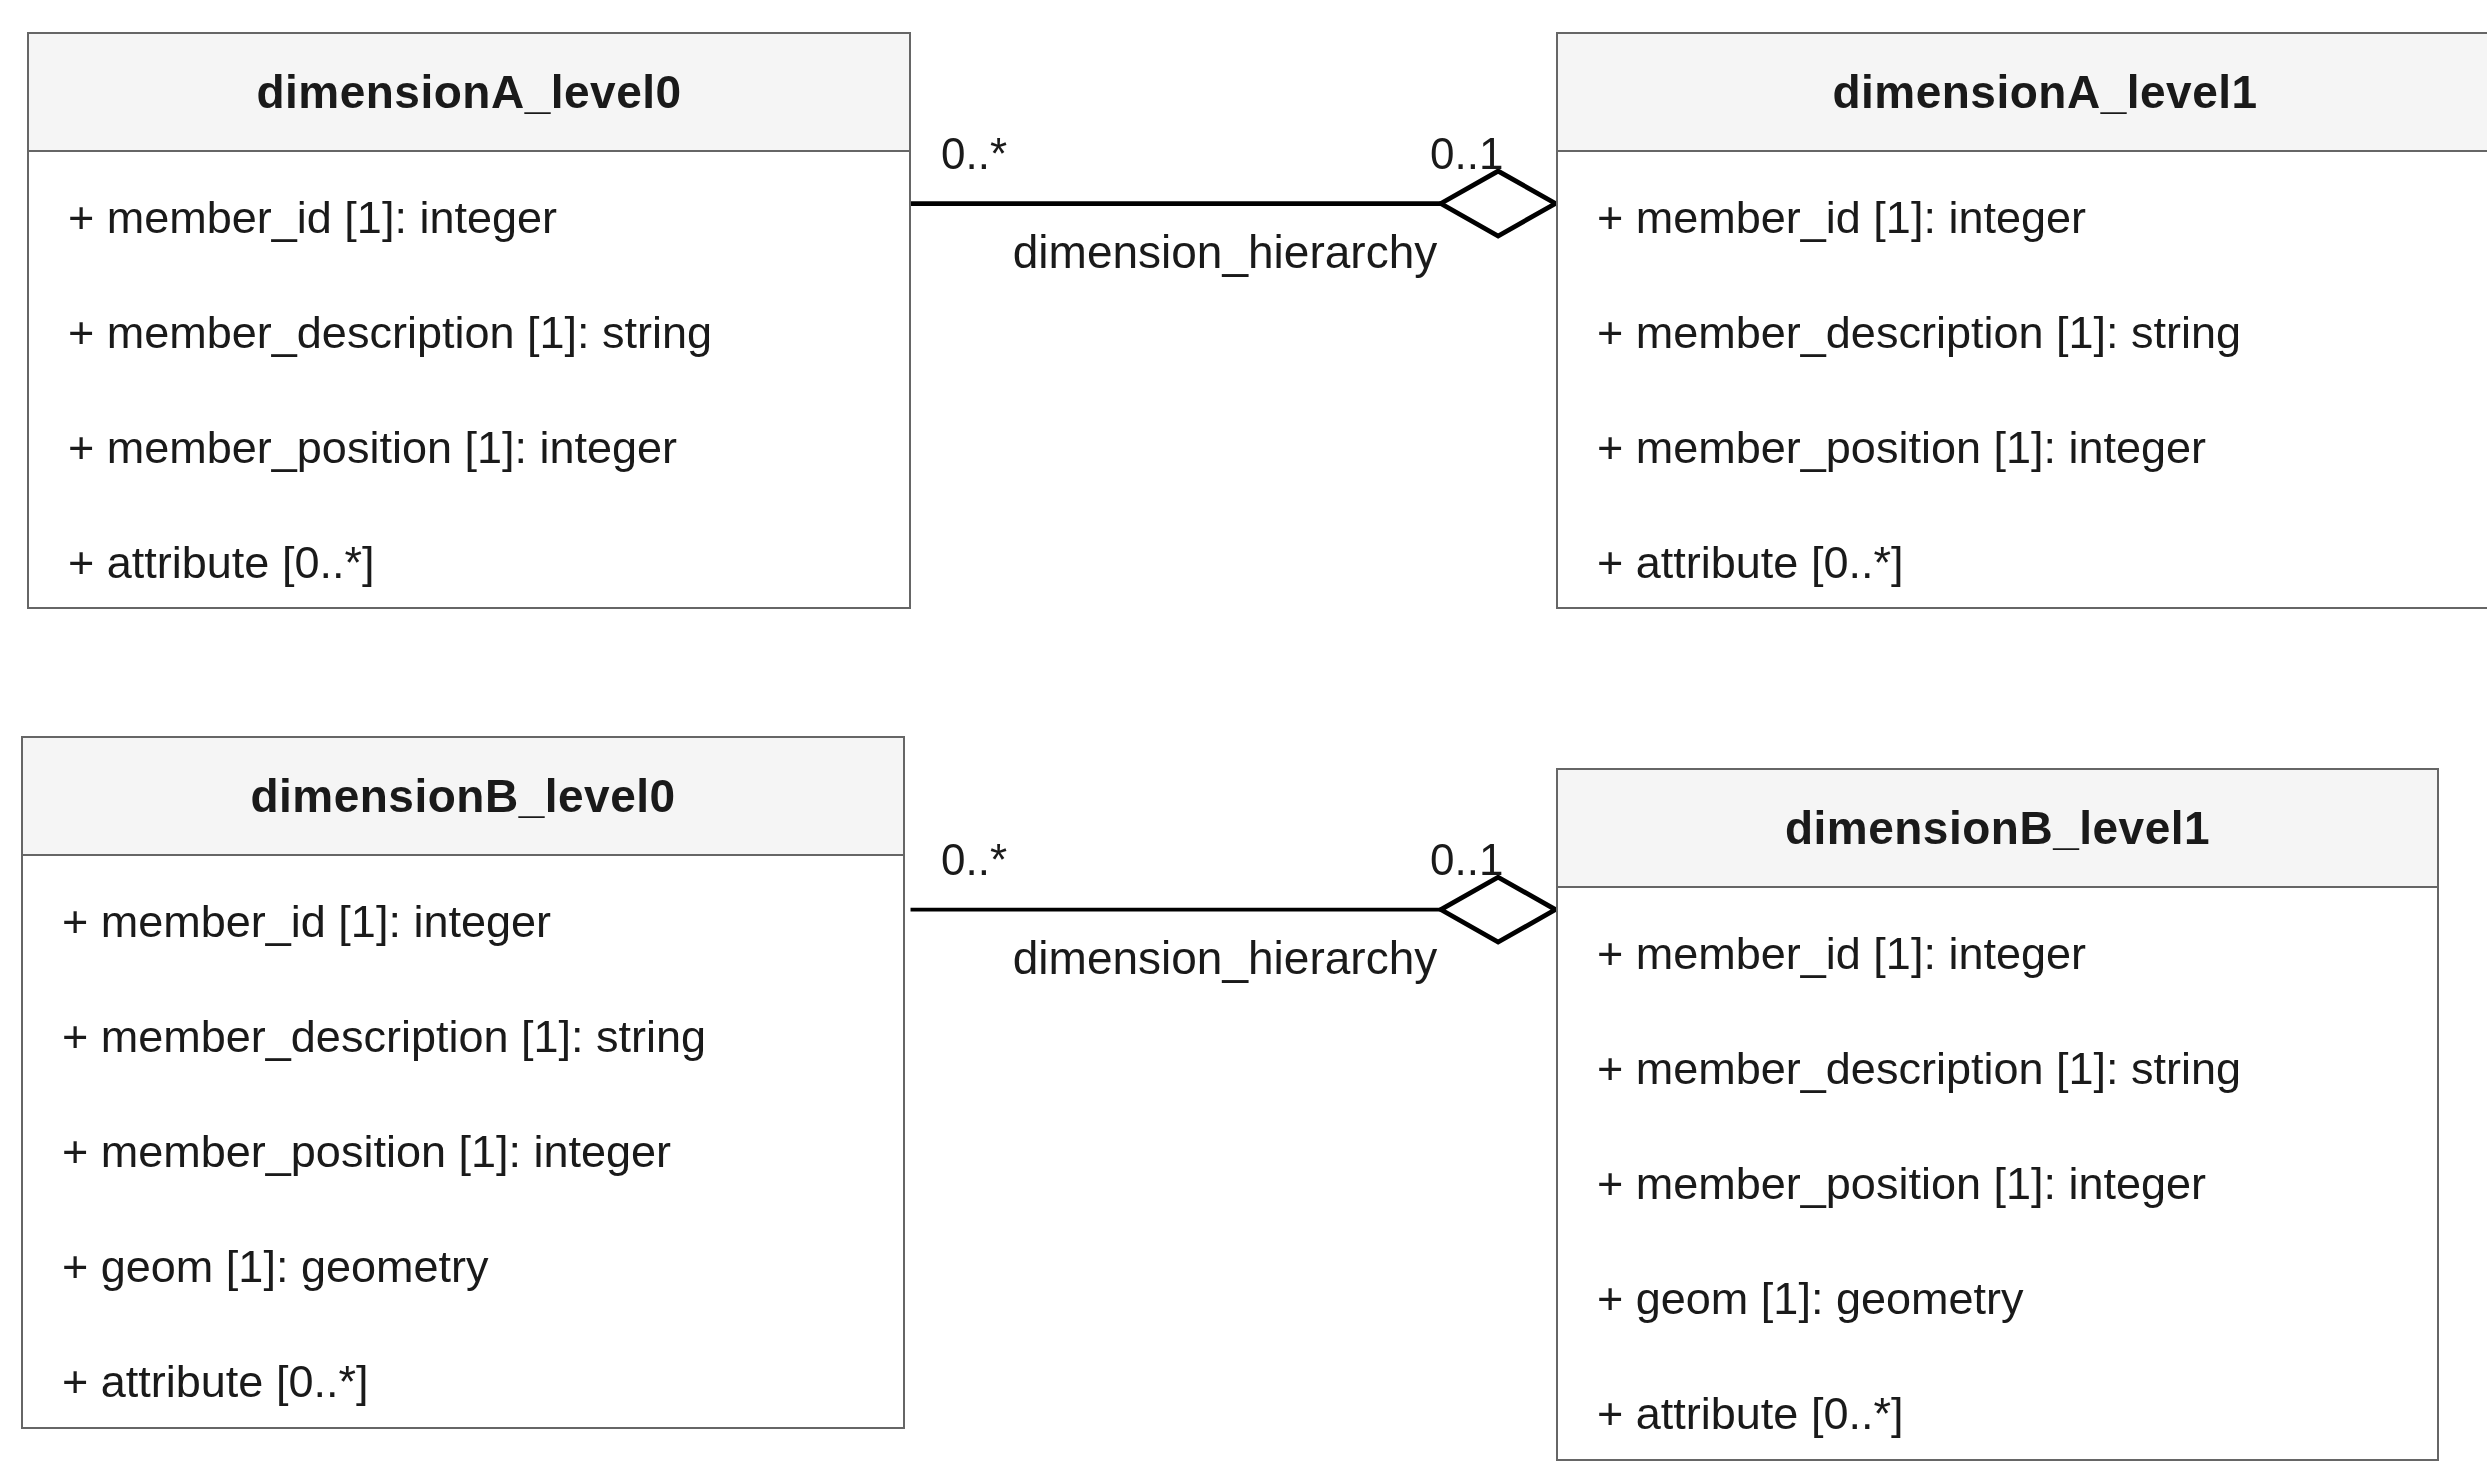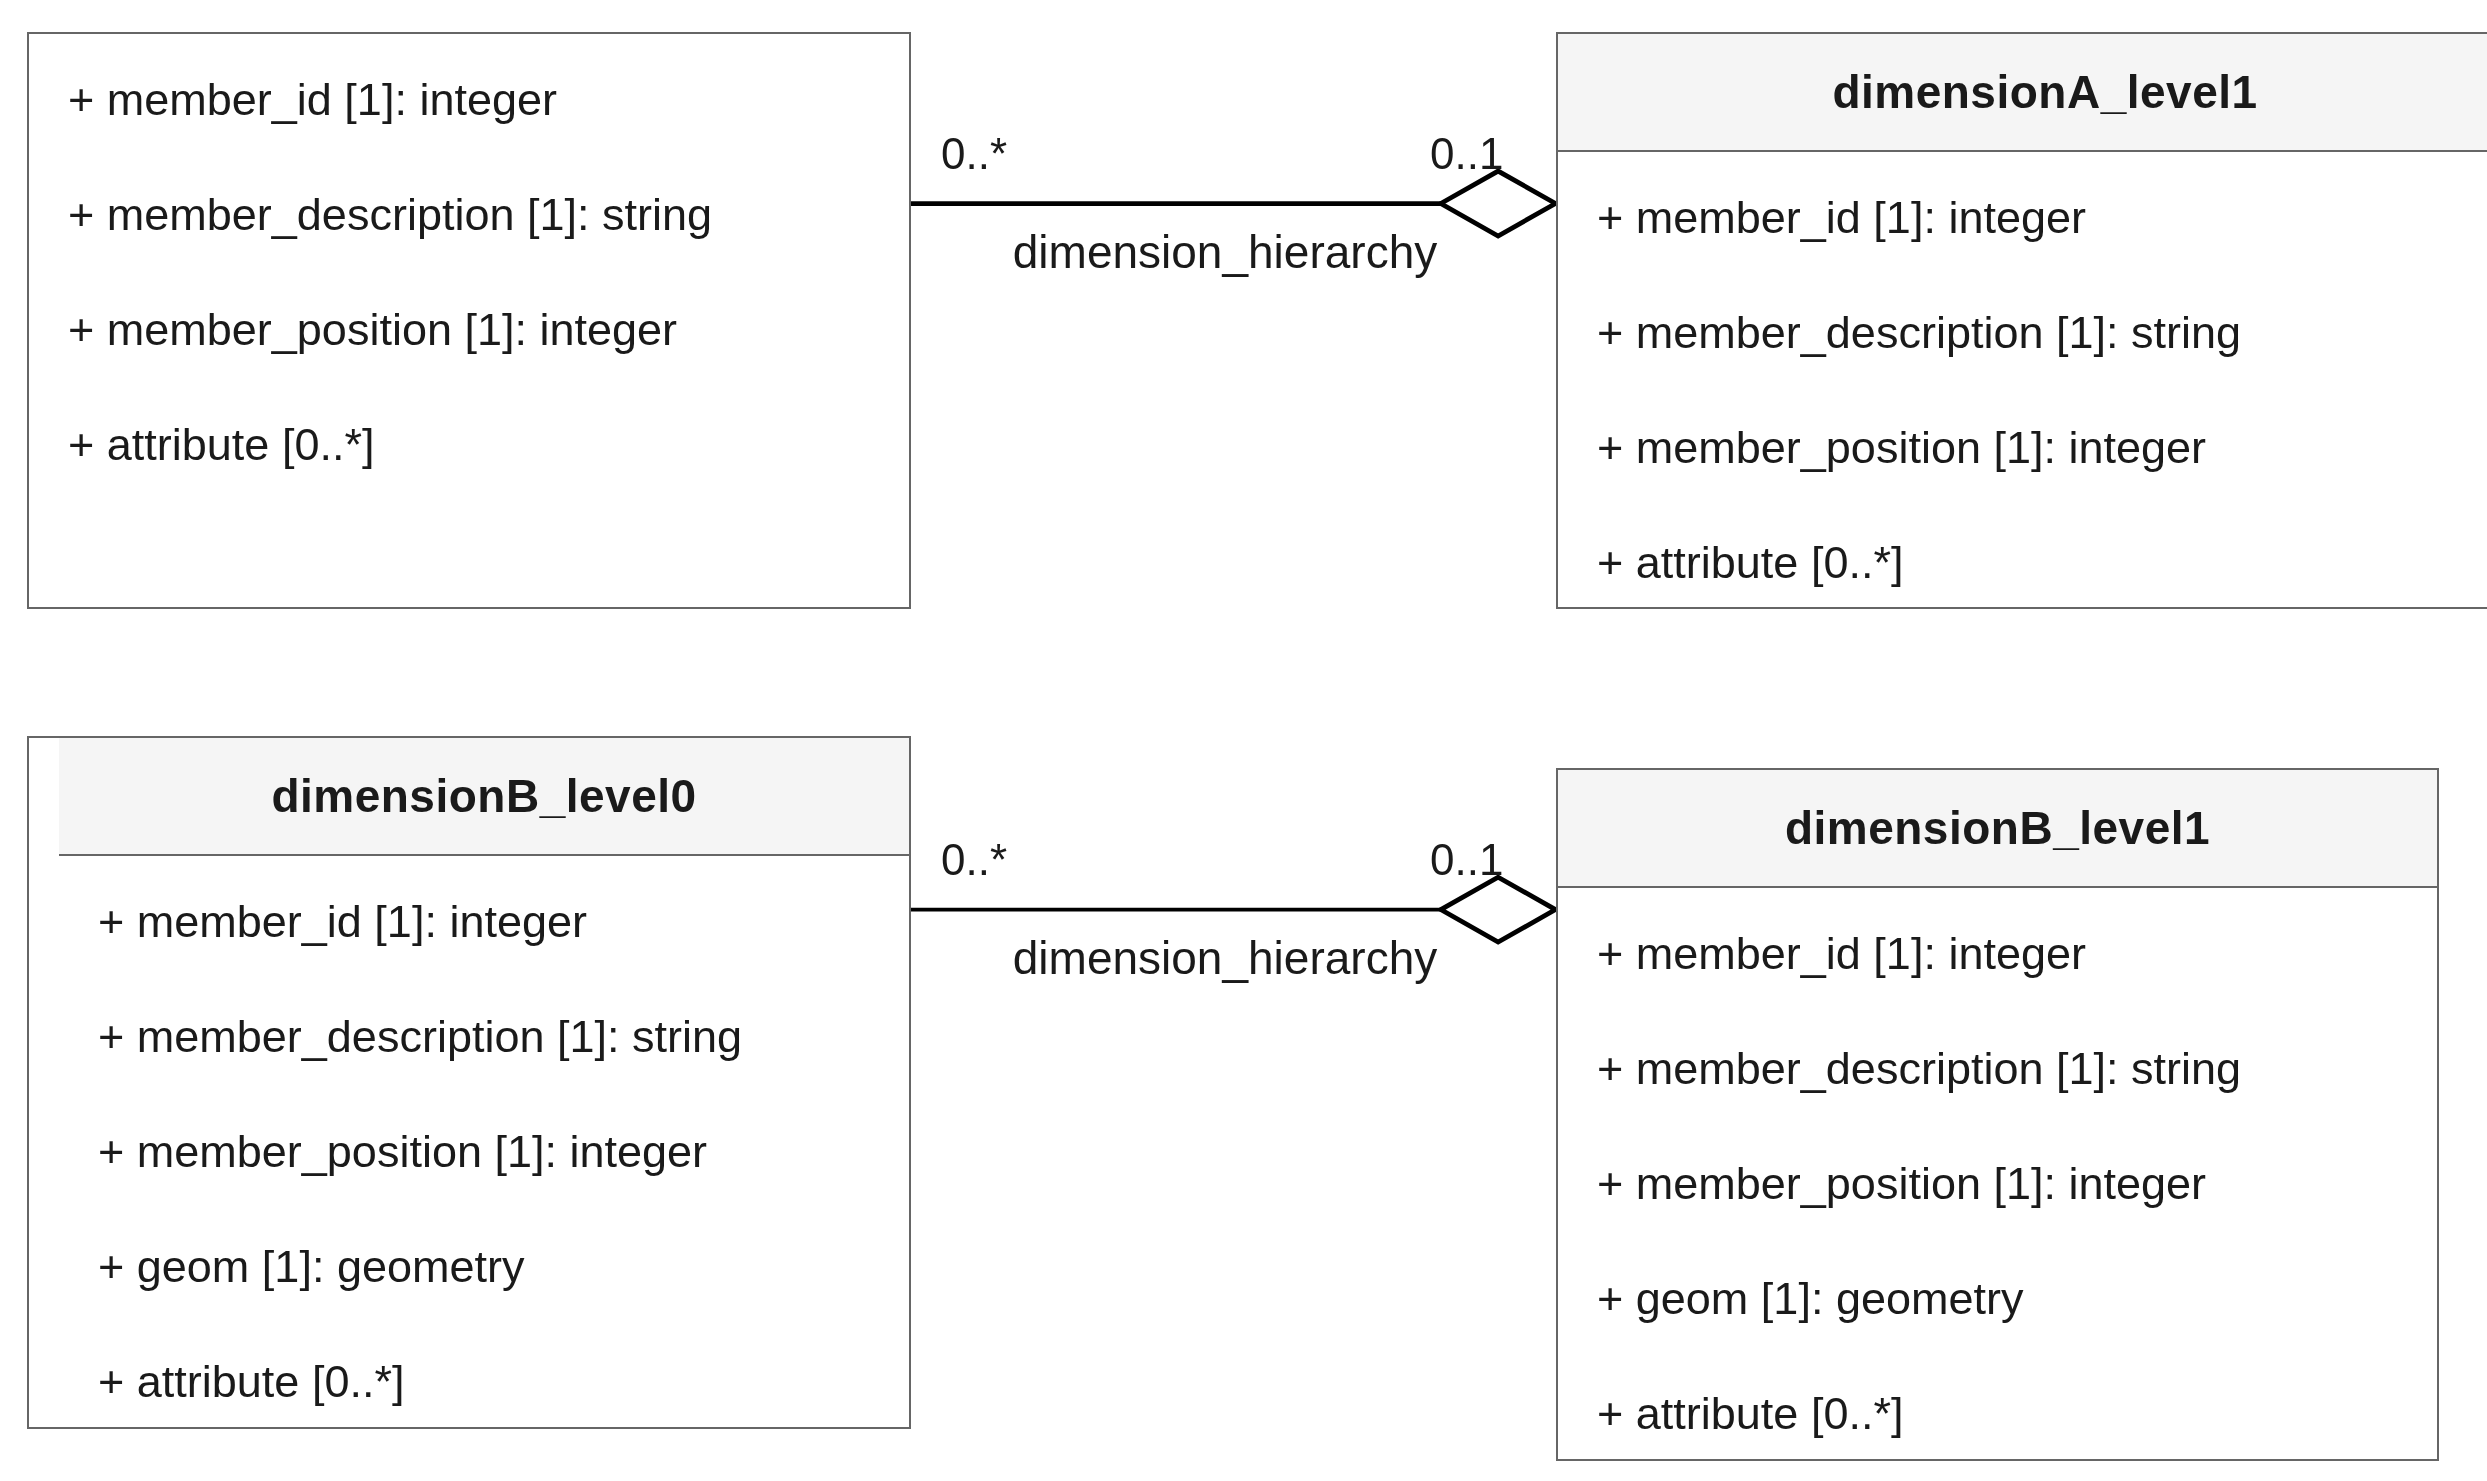--- a/index.html
+++ b/index.html
@@ -63,39 +63,40 @@
 <div class="canvas">
 
   <svg class="connector-layer" viewBox="0 0 2603 1550">
     <line x1="953" y1="213" x2="1512" y2="213" stroke="#000000" stroke-width="5"></line>
     <polygon points="1508,213 1568,179 1628,213 1568,247" fill="#ffffff" stroke="#000000" stroke-width="5"></polygon>
     <line x1="953" y1="952" x2="1512" y2="952" stroke="#000000" stroke-width="4"></line>
     <polygon points="1508,952 1568,918 1628,952 1568,986" fill="#ffffff" stroke="#000000" stroke-width="5"></polygon>
   </svg>
 
   <section class="uml-class" style="left:27px; top:32px; width:884px; height:577px;">
+    <header class="uml-header">dimensionA_level0</header>
     <ul class="uml-attrs">
       <li class="uml-attr">+ member_id [1]: integer</li>
       <li class="uml-attr">+ member_description [1]: string</li>
       <li class="uml-attr">+ member_position [1]: integer</li>
       <li class="uml-attr">+ attribute [0..*]</li>
     </ul>
   </section>
 
   <section class="uml-class" style="left:1556px; top:32px; width:978px; height:577px;">
     <header class="uml-header">dimensionA_level1</header>
     <ul class="uml-attrs">
       <li class="uml-attr">+ member_id [1]: integer</li>
       <li class="uml-attr">+ member_description [1]: string</li>
       <li class="uml-attr">+ member_position [1]: integer</li>
       <li class="uml-attr">+ attribute [0..*]</li>
     </ul>
   </section>
 
-  <section class="uml-class" style="left:27px; top:736px; width:884px; height:693px;padding-left:30px;">
+  <section class="uml-class" style="left:21px; top:736px; width:884px; height:693px;">
     <header class="uml-header">dimensionB_level0</header>
     <ul class="uml-attrs">
       <li class="uml-attr">+ member_id [1]: integer</li>
       <li class="uml-attr">+ member_description [1]: string</li>
       <li class="uml-attr">+ member_position [1]: integer</li>
       <li class="uml-attr">+ geom [1]: geometry</li>
       <li class="uml-attr">+ attribute [0..*]</li>
     </ul>
   </section>
 

